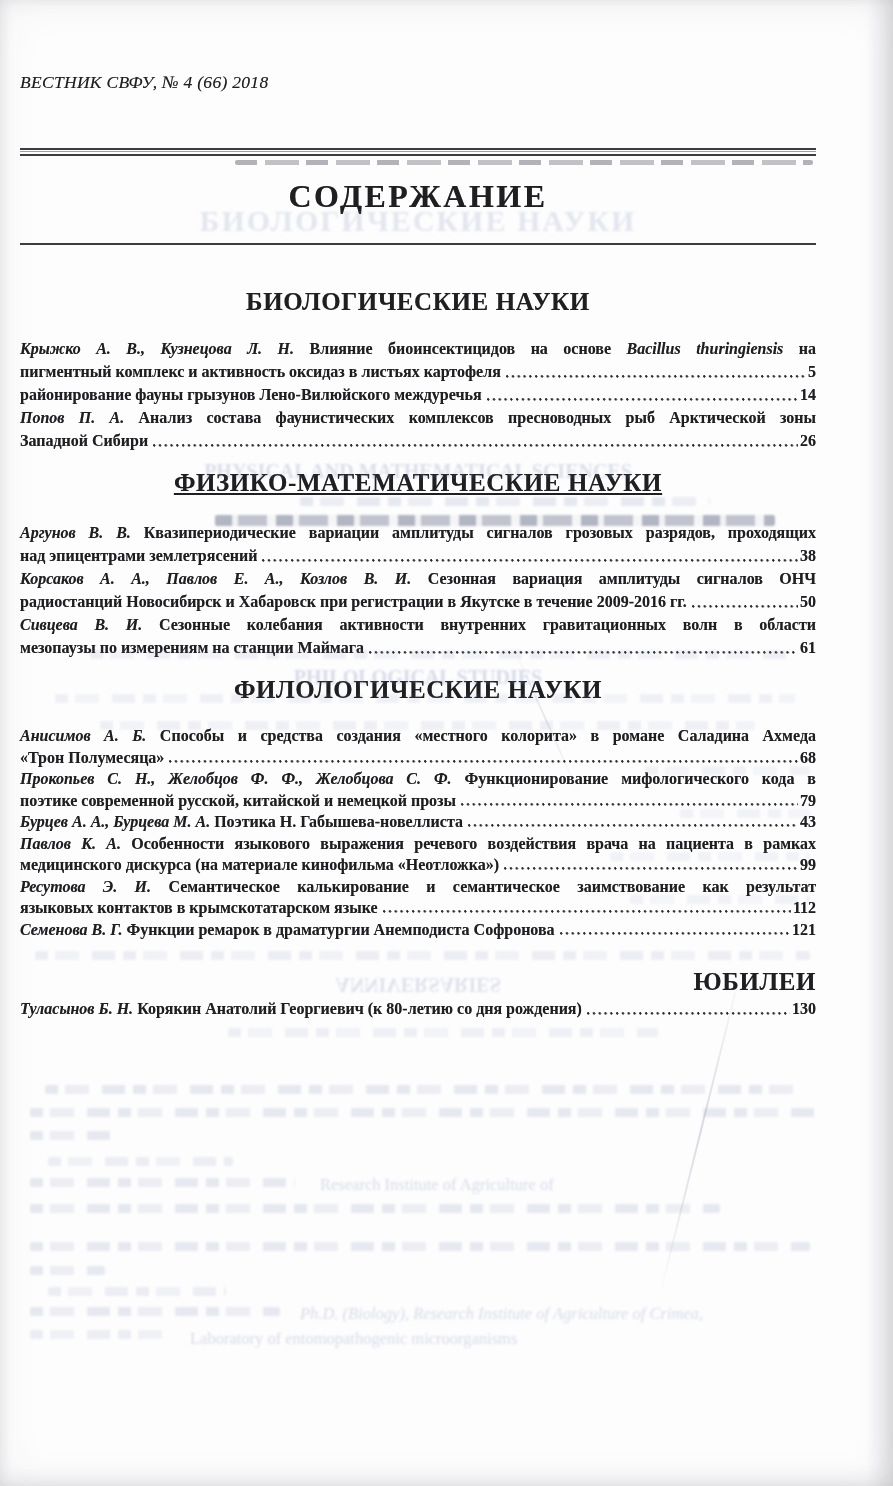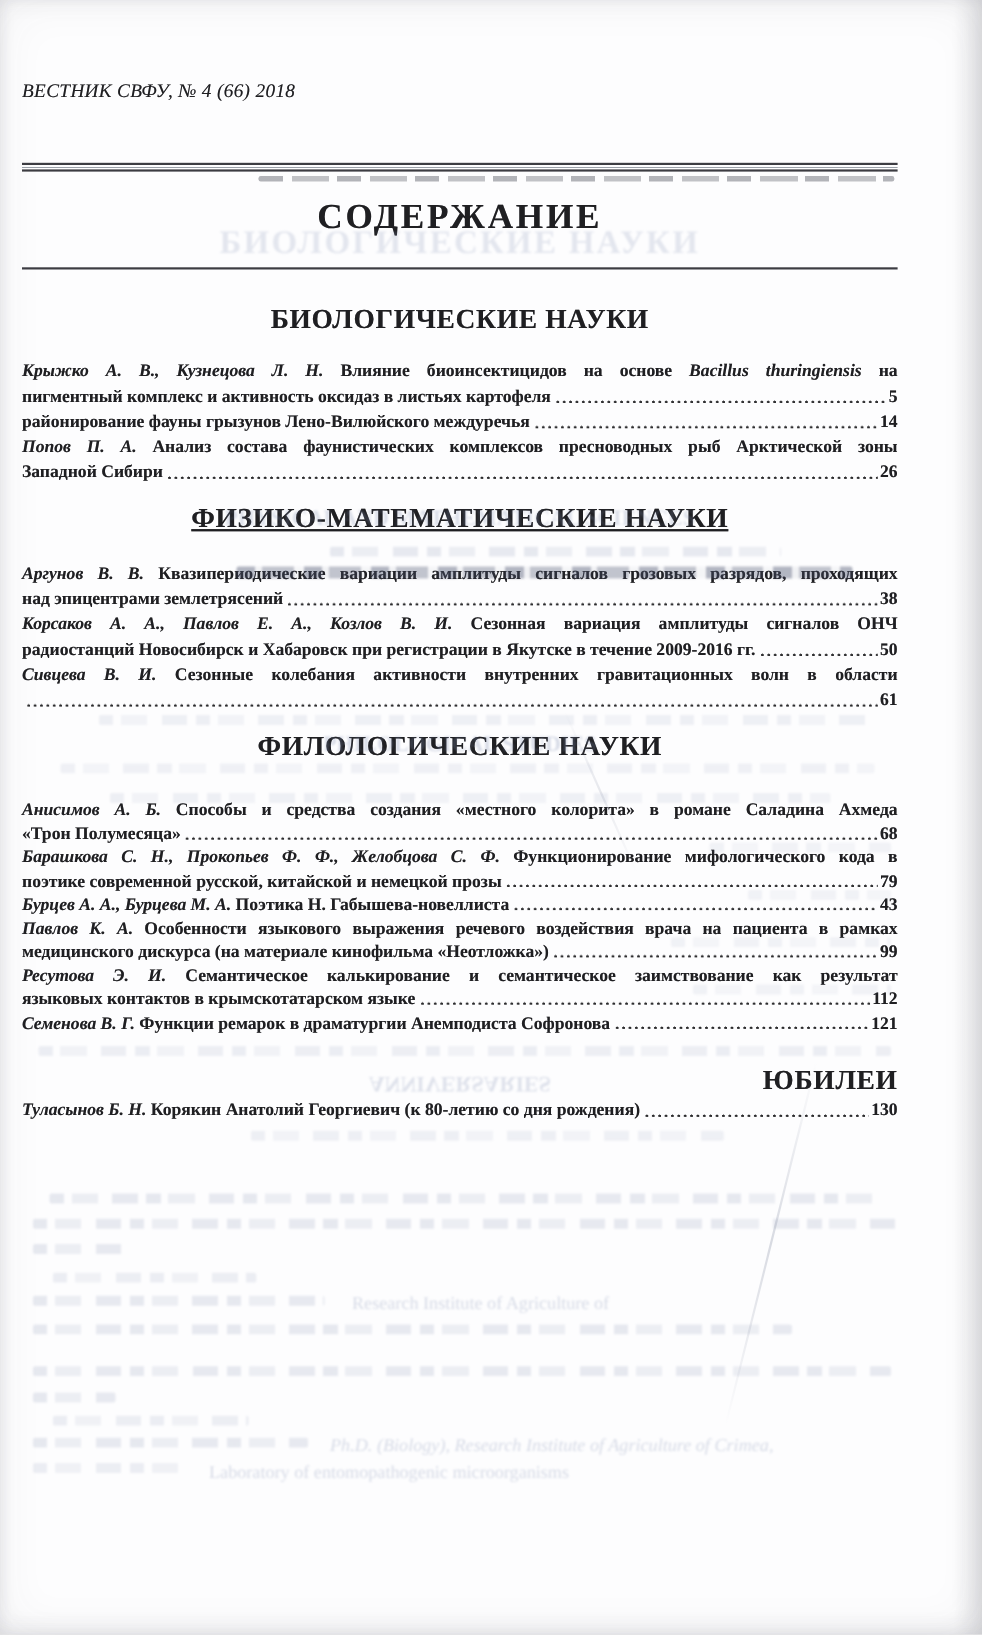--- a/index.html
+++ b/index.html
@@ -12,28 +12,28 @@
                inset 0 -8px 18px rgba(60,60,70,.05),
                inset 4px 0 10px rgba(60,60,70,.04);
   }
   .content{position:absolute;left:20px;top:0;width:796px;text-shadow:0 0 .5px rgba(25,25,30,.5);}
   .journal-ref{padding-top:72px;font-style:italic;font-size:17.5px;line-height:20px;letter-spacing:.3px;}
   .rule-double{margin-top:56px;height:4px;border-top:2.5px solid #3c3c42;border-bottom:2.5px solid #3c3c42;
     background:linear-gradient(to bottom,transparent 1.4px,#9aa0a8 1.4px,#9aa0a8 2.4px,transparent 2.4px);}
   h1.title{margin:21px 0 0;font-size:32px;line-height:38px;font-weight:bold;text-align:center;letter-spacing:2.5px;}
   .rule-single{margin-top:28px;height:2.2px;background:#3c3c42;}
   h2.section-heading{font-size:25px;line-height:30px;font-weight:bold;text-align:center;letter-spacing:.6px;margin:0;}
-  .toc-section.s0 h2{margin-top:31px;}
+  .toc-section.s0 h2{margin-top:42px;}
   .toc-section.s1 h2{margin-top:16px;text-decoration:underline;}
   .toc-section.s2 h2{margin-top:16px;}
   .toc-section.s3 h2{margin-top:27px;text-align:right;}
   .entries{font-size:16px;line-height:23px;font-weight:bold;}
   .s0 .entries{margin-top:20px;}
   .s1 .entries{margin-top:23px;}
-  .s2 .entries{margin-top:32px;line-height:21.5px;}
+  .s2 .entries{margin-top:20px;line-height:21.5px;}
   .s3 .entries{}
   .line.full{text-align:justify;text-align-last:justify;-moz-text-align-last:justify;}
   .line.last{display:flex;align-items:flex-end;}
   .line .it{font-style:italic;}
   .line.last .lt{flex:0 0 auto;white-space:nowrap;}
   .leader{flex:1 1 auto;min-width:10px;height:7px;margin:0 2px 3.5px 4px;
     background:radial-gradient(circle at 2.2px 3.4px,#2c2c2e 1.05px,rgba(0,0,0,0) 1.4px) repeat-x;
     background-size:5.8px 7px;}
   .page-num{flex:0 0 auto;}
   
@@ -117,39 +117,40 @@
               <div class="line full"><span class="lt"><span class="it">Корсаков А. А., Павлов Е. А., Козлов В. И.</span><span> Сезонная вариация амплитуды сигналов ОНЧ</span></span></div>
               <div class="line last">
                 <span class="lt"><span>радиостанций Новосибирск и Хабаровск при регистрации в Якутске в течение 2009-2016 гг.</span></span>
                 <span class="leader"></span>
                 <span class="page-num">50</span>
               </div>
             </div>
             <div class="entry">
               <div class="line full"><span class="lt"><span class="it">Сивцева В. И.</span><span> Сезонные колебания активности внутренних гравитационных волн в области</span></span></div>
               <div class="line last">
+                <span class="lt"><span>мезопаузы по измерениям на станции Маймага</span></span>
                 <span class="leader"></span>
                 <span class="page-num">61</span>
               </div>
             </div>
           </div>
         </section>
         <section class="toc-section s2">
           <h2 class="section-heading">ФИЛОЛОГИЧЕСКИЕ НАУКИ</h2>
           <div class="entries">
             <div class="entry">
               <div class="line full"><span class="lt"><span class="it">Анисимов А. Б.</span><span> Способы и средства создания «местного колорита» в романе Саладина Ахмеда</span></span></div>
               <div class="line last">
                 <span class="lt"><span>«Трон Полумесяца»</span></span>
                 <span class="leader"></span>
                 <span class="page-num">68</span>
               </div>
             </div>
             <div class="entry">
-              <div class="line full"><span class="lt"><span class="it">Барашкова С. Н., Прокопьев Ф. Ф., Желобцова С. Ф.</span><span> Функционирование мифологического кода в</span></span></div>
+              <div class="line full"><span class="lt"><span class="it">Прокопьев С. Н., Желобцов Ф. Ф., Желобцова С. Ф.</span><span> Функционирование мифологического кода в</span></span></div>
               <div class="line last">
                 <span class="lt"><span>поэтике современной русской, китайской и немецкой прозы</span></span>
                 <span class="leader"></span>
                 <span class="page-num">79</span>
               </div>
             </div>
             <div class="entry">
               <div class="line last">
                 <span class="lt"><span class="it">Бурцев А. А., Бурцева М. А.</span><span> Поэтика Н. Габышева-новеллиста</span></span>
                 <span class="leader"></span>

